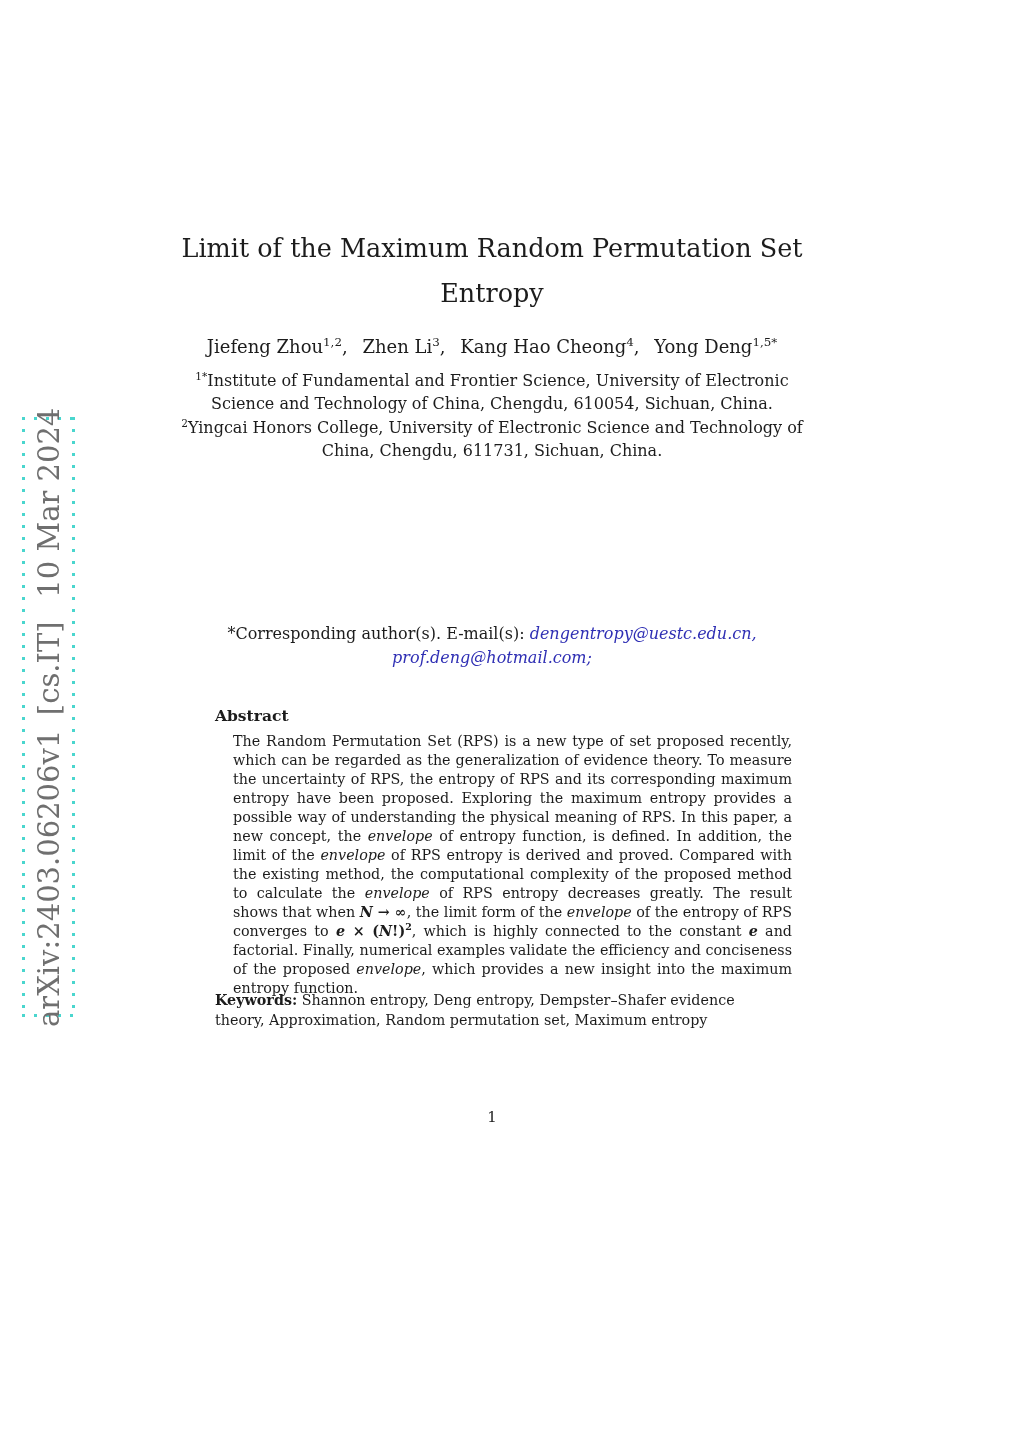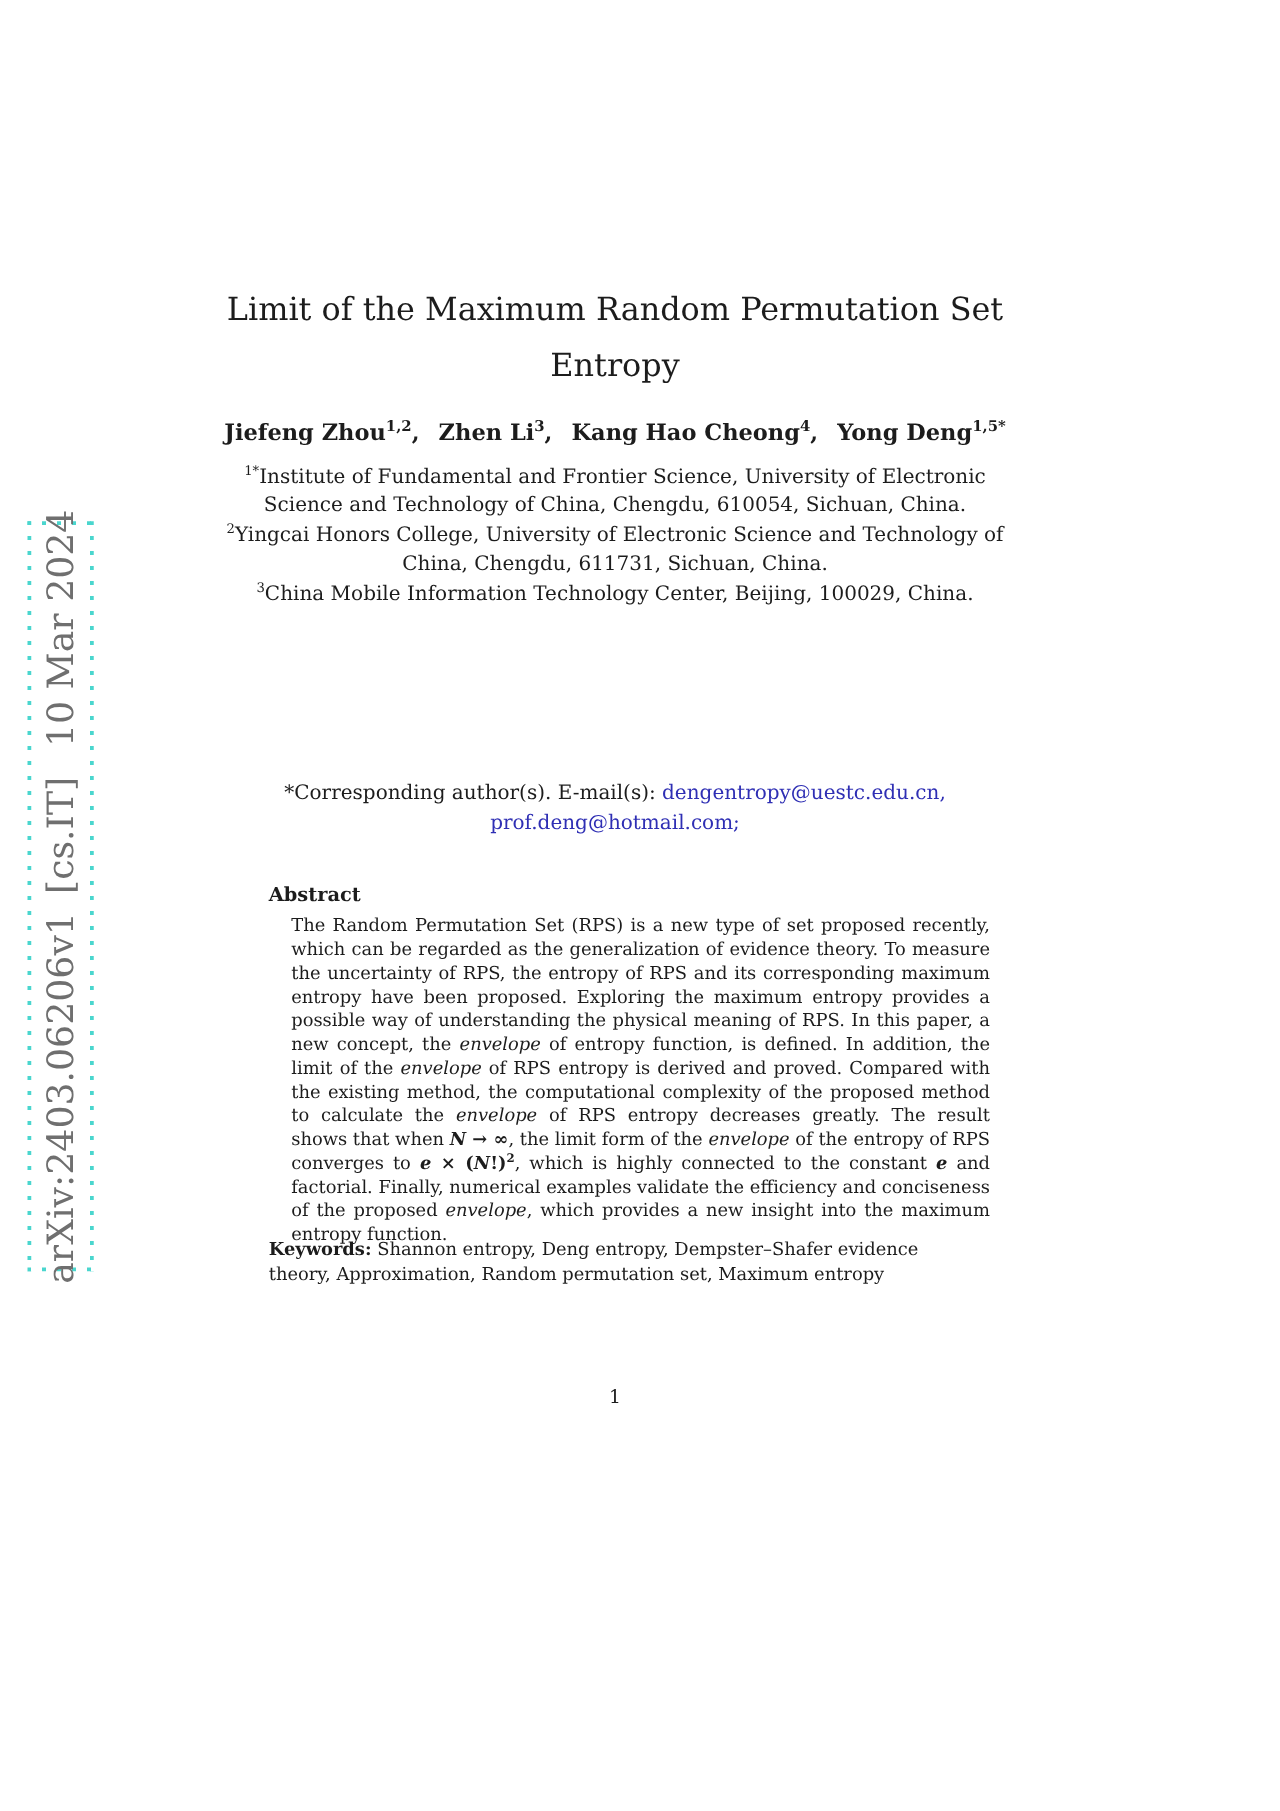--- a/index.html
+++ b/index.html
@@ -1,24 +1,24 @@
 <!DOCTYPE html>
 <html style="--link: #2f2fb4; --wm-text: #6f6f6f; --wm-dot: #4ad6ce;"><head>
 <meta charset="utf-8">
 <style>
   html,body{margin:0;padding:0;}
   body{
     width:1024px;height:1449px;background:#ffffff;position:relative;overflow:hidden;
     font-family:"DejaVu Serif","Liberation Serif",serif;color:#1c1c1c;
   }
   .sup{vertical-align:super;font-size:66%;line-height:0;}
-  .link{color:var(--link,#2f2fb4);}
+  .link{color:var(--link,#2f2fb4);font-style:italic;}
   .title{position:absolute;top:226px;left:177px;width:630px;margin:0;
          text-align:center;font-size:25.5px;line-height:45px;font-weight:normal;}
-  .authors{position:absolute;top:336px;left:142px;width:700px;text-align:center;font-size:18px;font-weight:bold;}
+  .authors{position:absolute;top:336px;left:142px;width:700px;text-align:center;font-size:18px;}
   .affiliations{position:absolute;top:369px;left:172px;width:640px;text-align:center;
                 font-size:16px;line-height:23.4px;}
   .corresponding{position:absolute;top:622px;left:192px;width:600px;text-align:center;
                  font-size:16px;line-height:24px;}
   .abstract-heading{position:absolute;top:706px;left:215px;width:559px;text-align:left;
                     font-size:15.5px;font-weight:bold;}
   .abstract-body{position:absolute;top:732px;left:215px;width:559px;text-align:justify;
                  font-size:14.3px;line-height:19px;margin-left:18px;}
   .keywords{position:absolute;top:991px;left:215px;width:566px;font-size:14.3px;line-height:19.5px;}
   .page-number{position:absolute;top:1108px;left:192px;width:600px;text-align:center;font-size:15px;}
@@ -49,21 +49,20 @@
 </div>
 
 <main>
   <h1 class="title">Limit of the Maximum Random Permutation Set Entropy</h1>
 
   <div class="authors"><span>Jiefeng Zhou</span><span class="sup">1,2</span><span>,  </span><span>Zhen Li</span><span class="sup">3</span><span>,  </span><span>Kang Hao Cheong</span><span class="sup">4</span><span>,  </span><span>Yong Deng</span><span class="sup">1,5*</span></div>
 
   <div class="affiliations">
     <div><span class="sup">1*</span><span>Institute of Fundamental and Frontier Science, University of Electronic Science and Technology of China, Chengdu, 610054, Sichuan, China.</span></div>
     <div><span class="sup">2</span><span>Yingcai Honors College, University of Electronic Science and Technology of China, Chengdu, 611731, Sichuan, China.</span></div>
-    <div><span class="sup">3</span><span>China Mobile Information Technology Center, Beijing, 100029, China.</span></div>
   </div>
 
   <div class="corresponding"><span>*Corresponding author(s). E-mail(s): </span><span class="link">dengentropy@uestc.edu.cn,</span><span> </span><span class="link">prof.deng@hotmail.com;</span></div>
 
   <div class="abstract-heading">Abstract</div>
   <div class="abstract-body"><span>The Random Permutation Set (RPS) is a new type of set proposed recently, which can be regarded as the generalization of evidence theory. To measure the uncertainty of RPS, the entropy of RPS and its corresponding maximum entropy have been proposed. Exploring the maximum entropy provides a possible way of understanding the physical meaning of RPS. In this paper, a new concept, the </span><span style="font-style: italic;">envelope</span><span> of entropy function, is defined. In addition, the limit of the </span><span style="font-style: italic;">envelope</span><span> of RPS entropy is derived and proved. Compared with the existing method, the computational complexity of the proposed method to calculate the </span><span style="font-style: italic;">envelope</span><span> of RPS entropy decreases greatly. The result shows that when </span><span style="font-style: italic; font-weight: bold;">N</span><span style="font-weight: bold;"> → ∞</span><span>, the limit form of the </span><span style="font-style: italic;">envelope</span><span> of the entropy of RPS converges to </span><span style="font-style: italic; font-weight: bold;">e</span><span style="font-weight: bold;"> × (</span><span style="font-style: italic; font-weight: bold;">N</span><span style="font-weight: bold;">!)</span><span class="sup" style="font-weight: bold;">2</span><span>, which is highly connected to the constant </span><span style="font-style: italic; font-weight: bold;">e</span><span> and factorial. Finally, numerical examples validate the efficiency and conciseness of the proposed </span><span style="font-style: italic;">envelope</span><span>, which provides a new insight into the maximum entropy function.</span></div>
 
   <div class="keywords"><span style="font-weight: bold; margin-top: 20px;">Keywords:</span><span> Shannon entropy, Deng entropy, Dempster–Shafer evidence theory, Approximation, Random permutation set, Maximum entropy</span></div>
 
   <div class="page-number">1</div>

